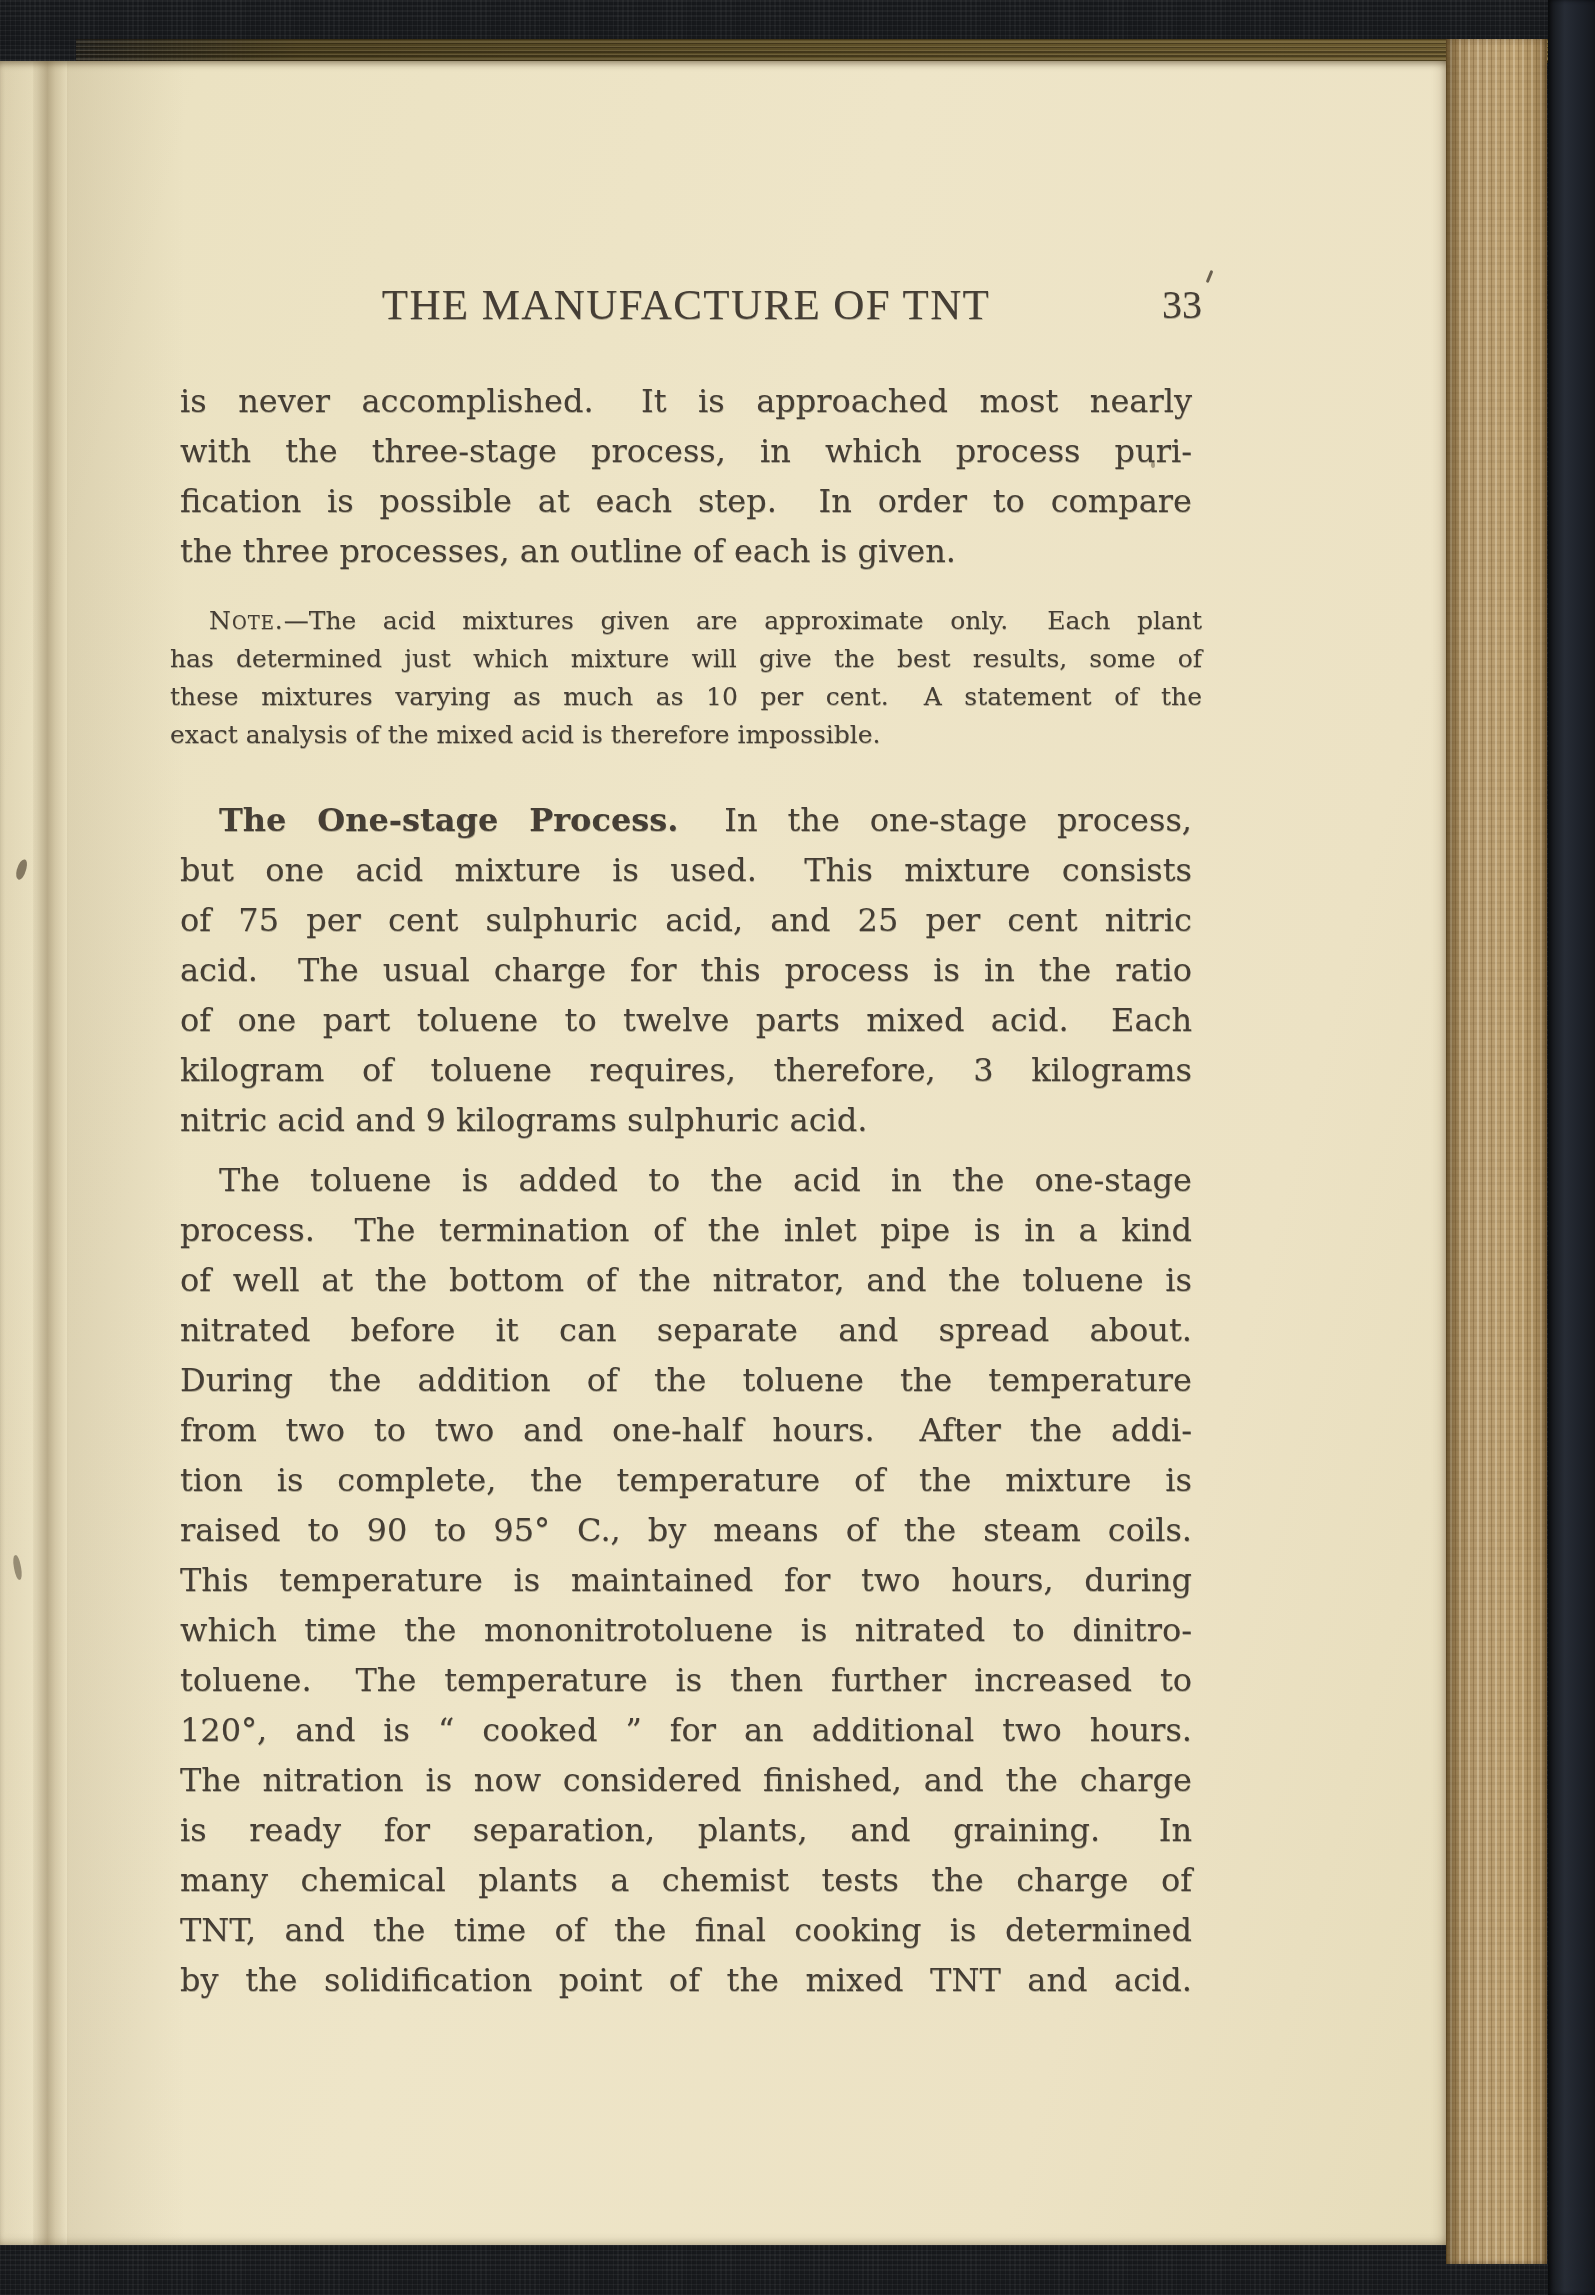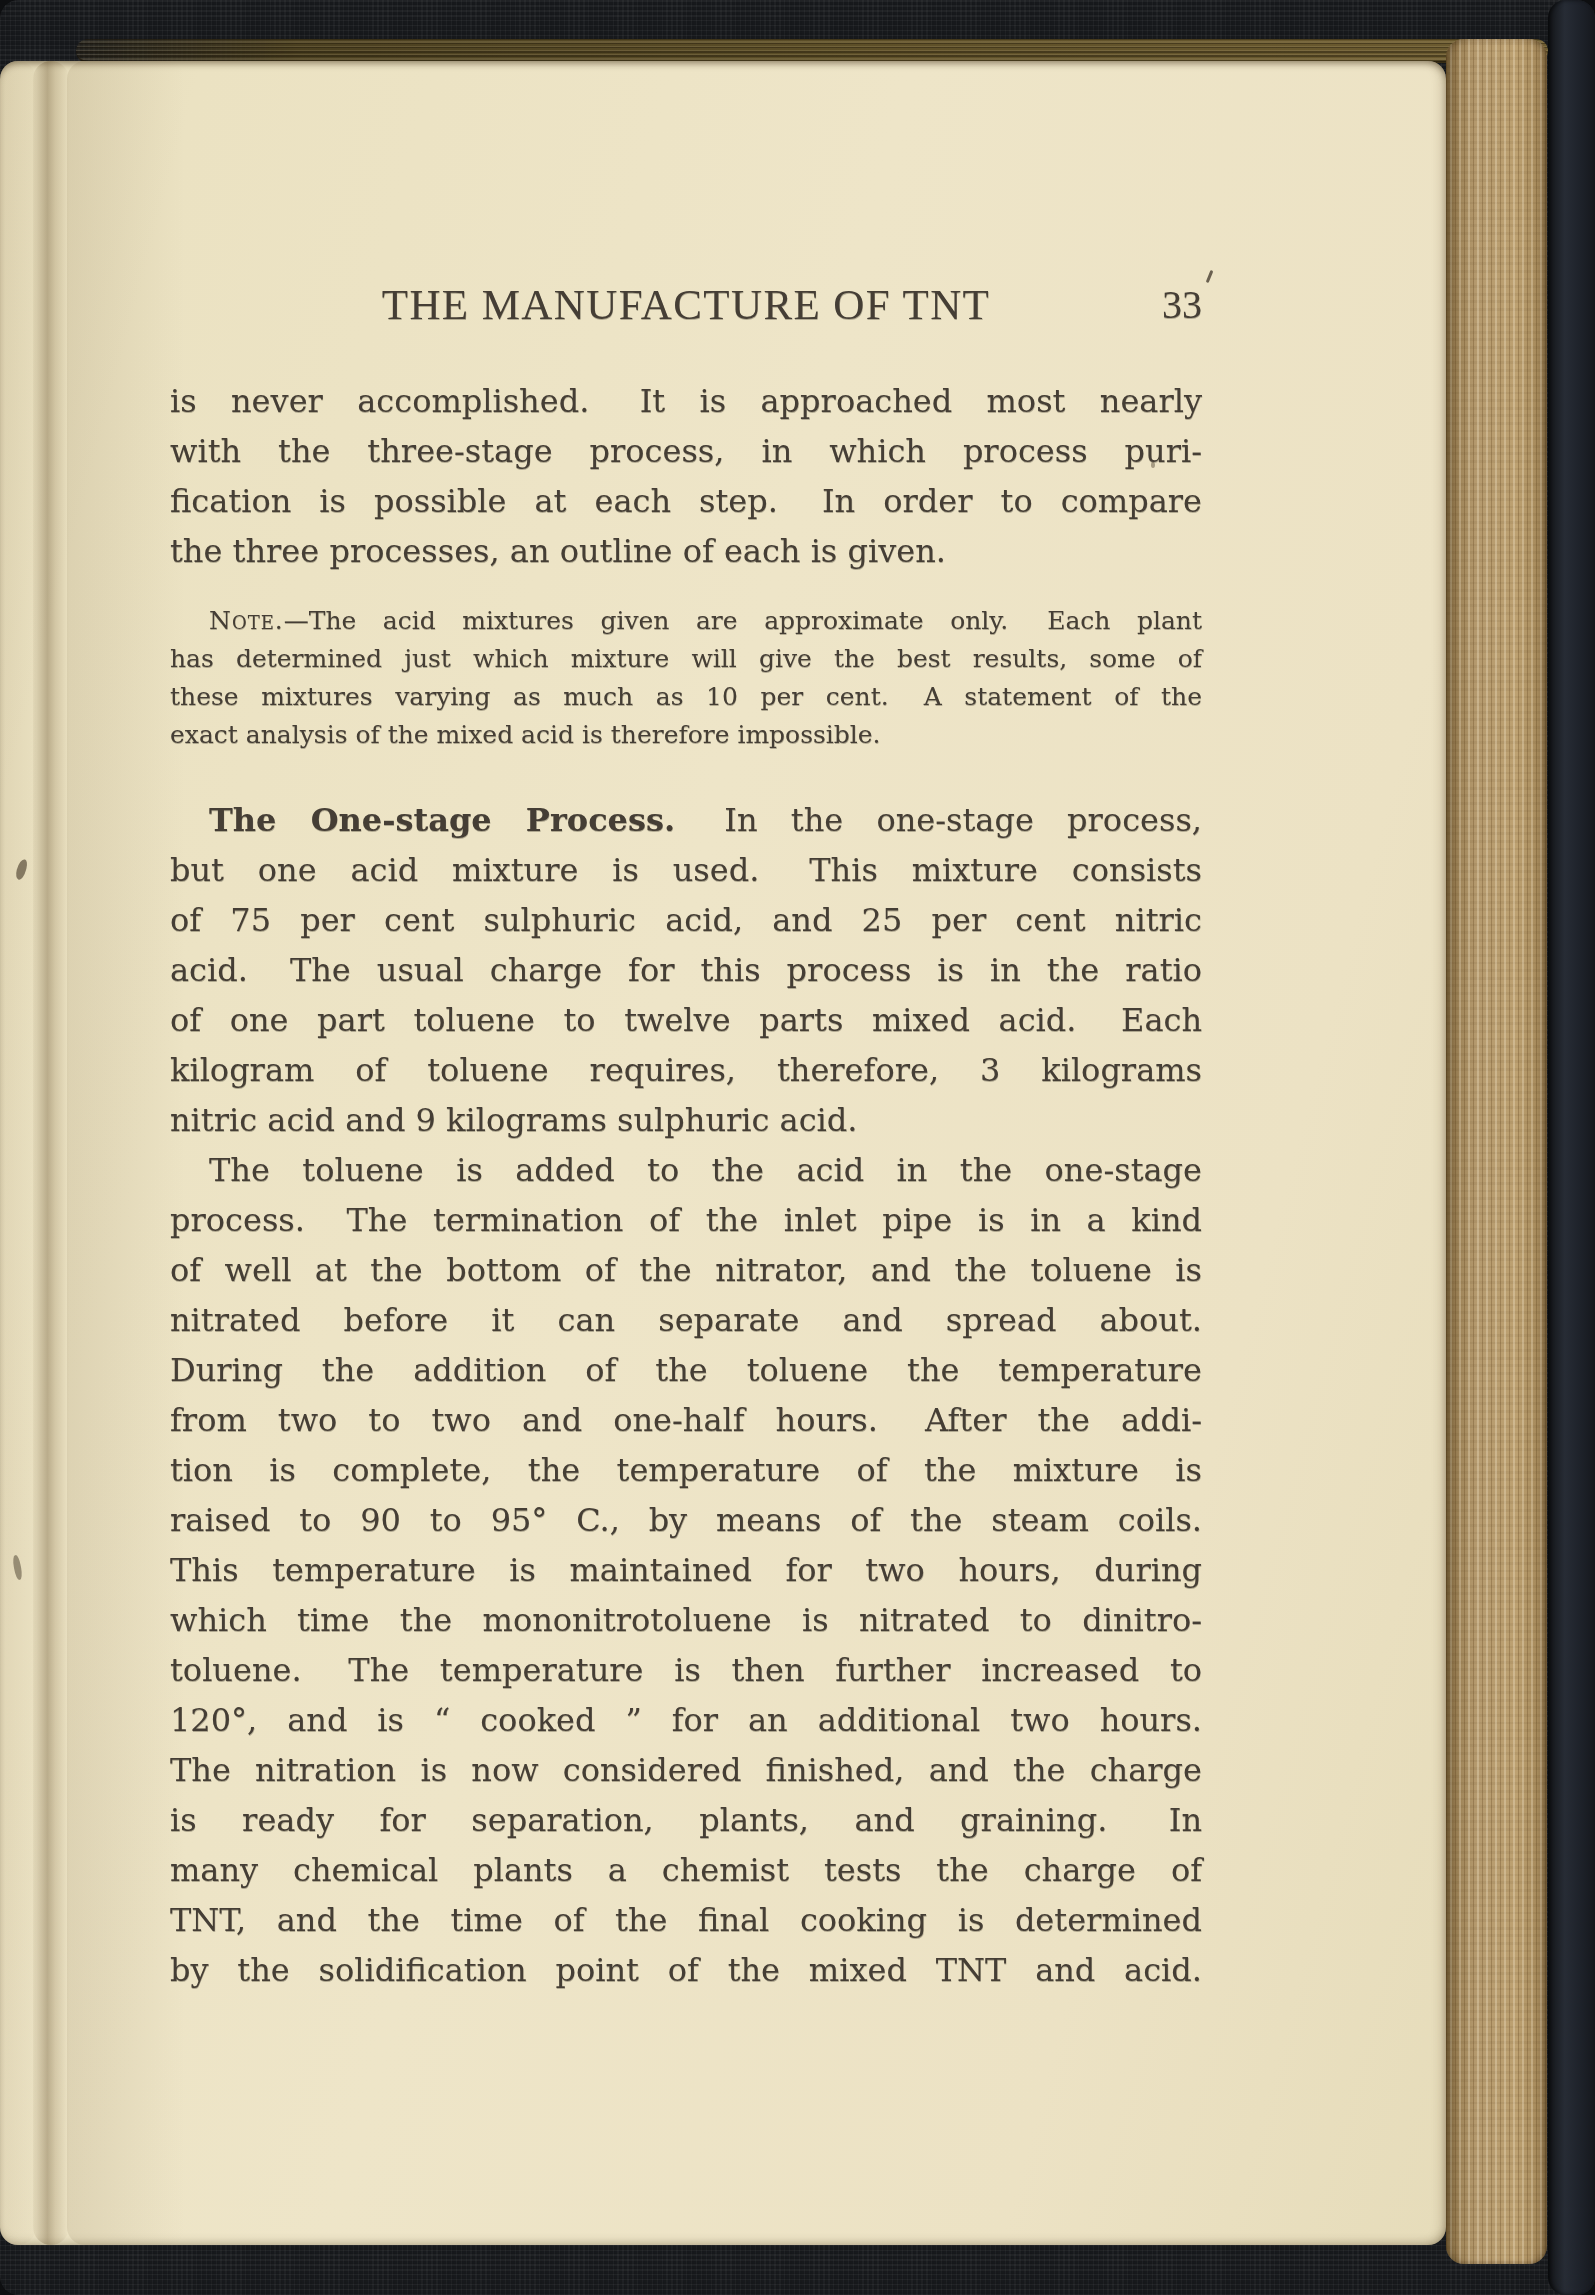--- a/index.html
+++ b/index.html
@@ -1,16 +1,16 @@
 <!DOCTYPE html>
 <html style="font-size:11px"><head>
 <meta charset="utf-8">
 <style>
   html, body { margin: 0; padding: 0; background: #0e0f11; }
-  * { box-sizing: border-box; border-radius: 18px; }
+  * { box-sizing: border-box; }
 
   .scene {
     position: relative;
     width: 1596px;
     height: 2295px;
     overflow: hidden;
     background-color: #17191c;
     background-image:
       repeating-linear-gradient(0deg, rgba(255,255,255,0.045) 0 1.4px, rgba(0,0,0,0.05) 1.4px 2.8px, rgba(255,255,255,0) 2.8px 4.9px),
       repeating-linear-gradient(90deg, rgba(255,255,255,0.035) 0 1.4px, rgba(0,0,0,0.04) 1.4px 2.8px, rgba(255,255,255,0) 2.8px 4.9px);
@@ -112,21 +112,21 @@
   }
   .running-head .tick {
     position: absolute;
     right: -8.3px; top: -16.7px;
     width: 2.8px; height: 13.2px;
     background: rgba(62,52,40,0.75);
     border-radius: 1.4px;
     transform: rotate(22deg);
   }
 
-  .para { margin: 0; }
+  .para { margin: 10px; }
   .para.body { font-size: 32px; line-height: 50px; }
   .para.note { font-size: 25px; line-height: 38px; margin: 26.4px 0 41px; }
 
   .line {
     text-align: justify;
     text-align-last: justify;
   }
   .line.endline { text-align-last: left; }
   .line.indent { text-indent: 39px; }
 

